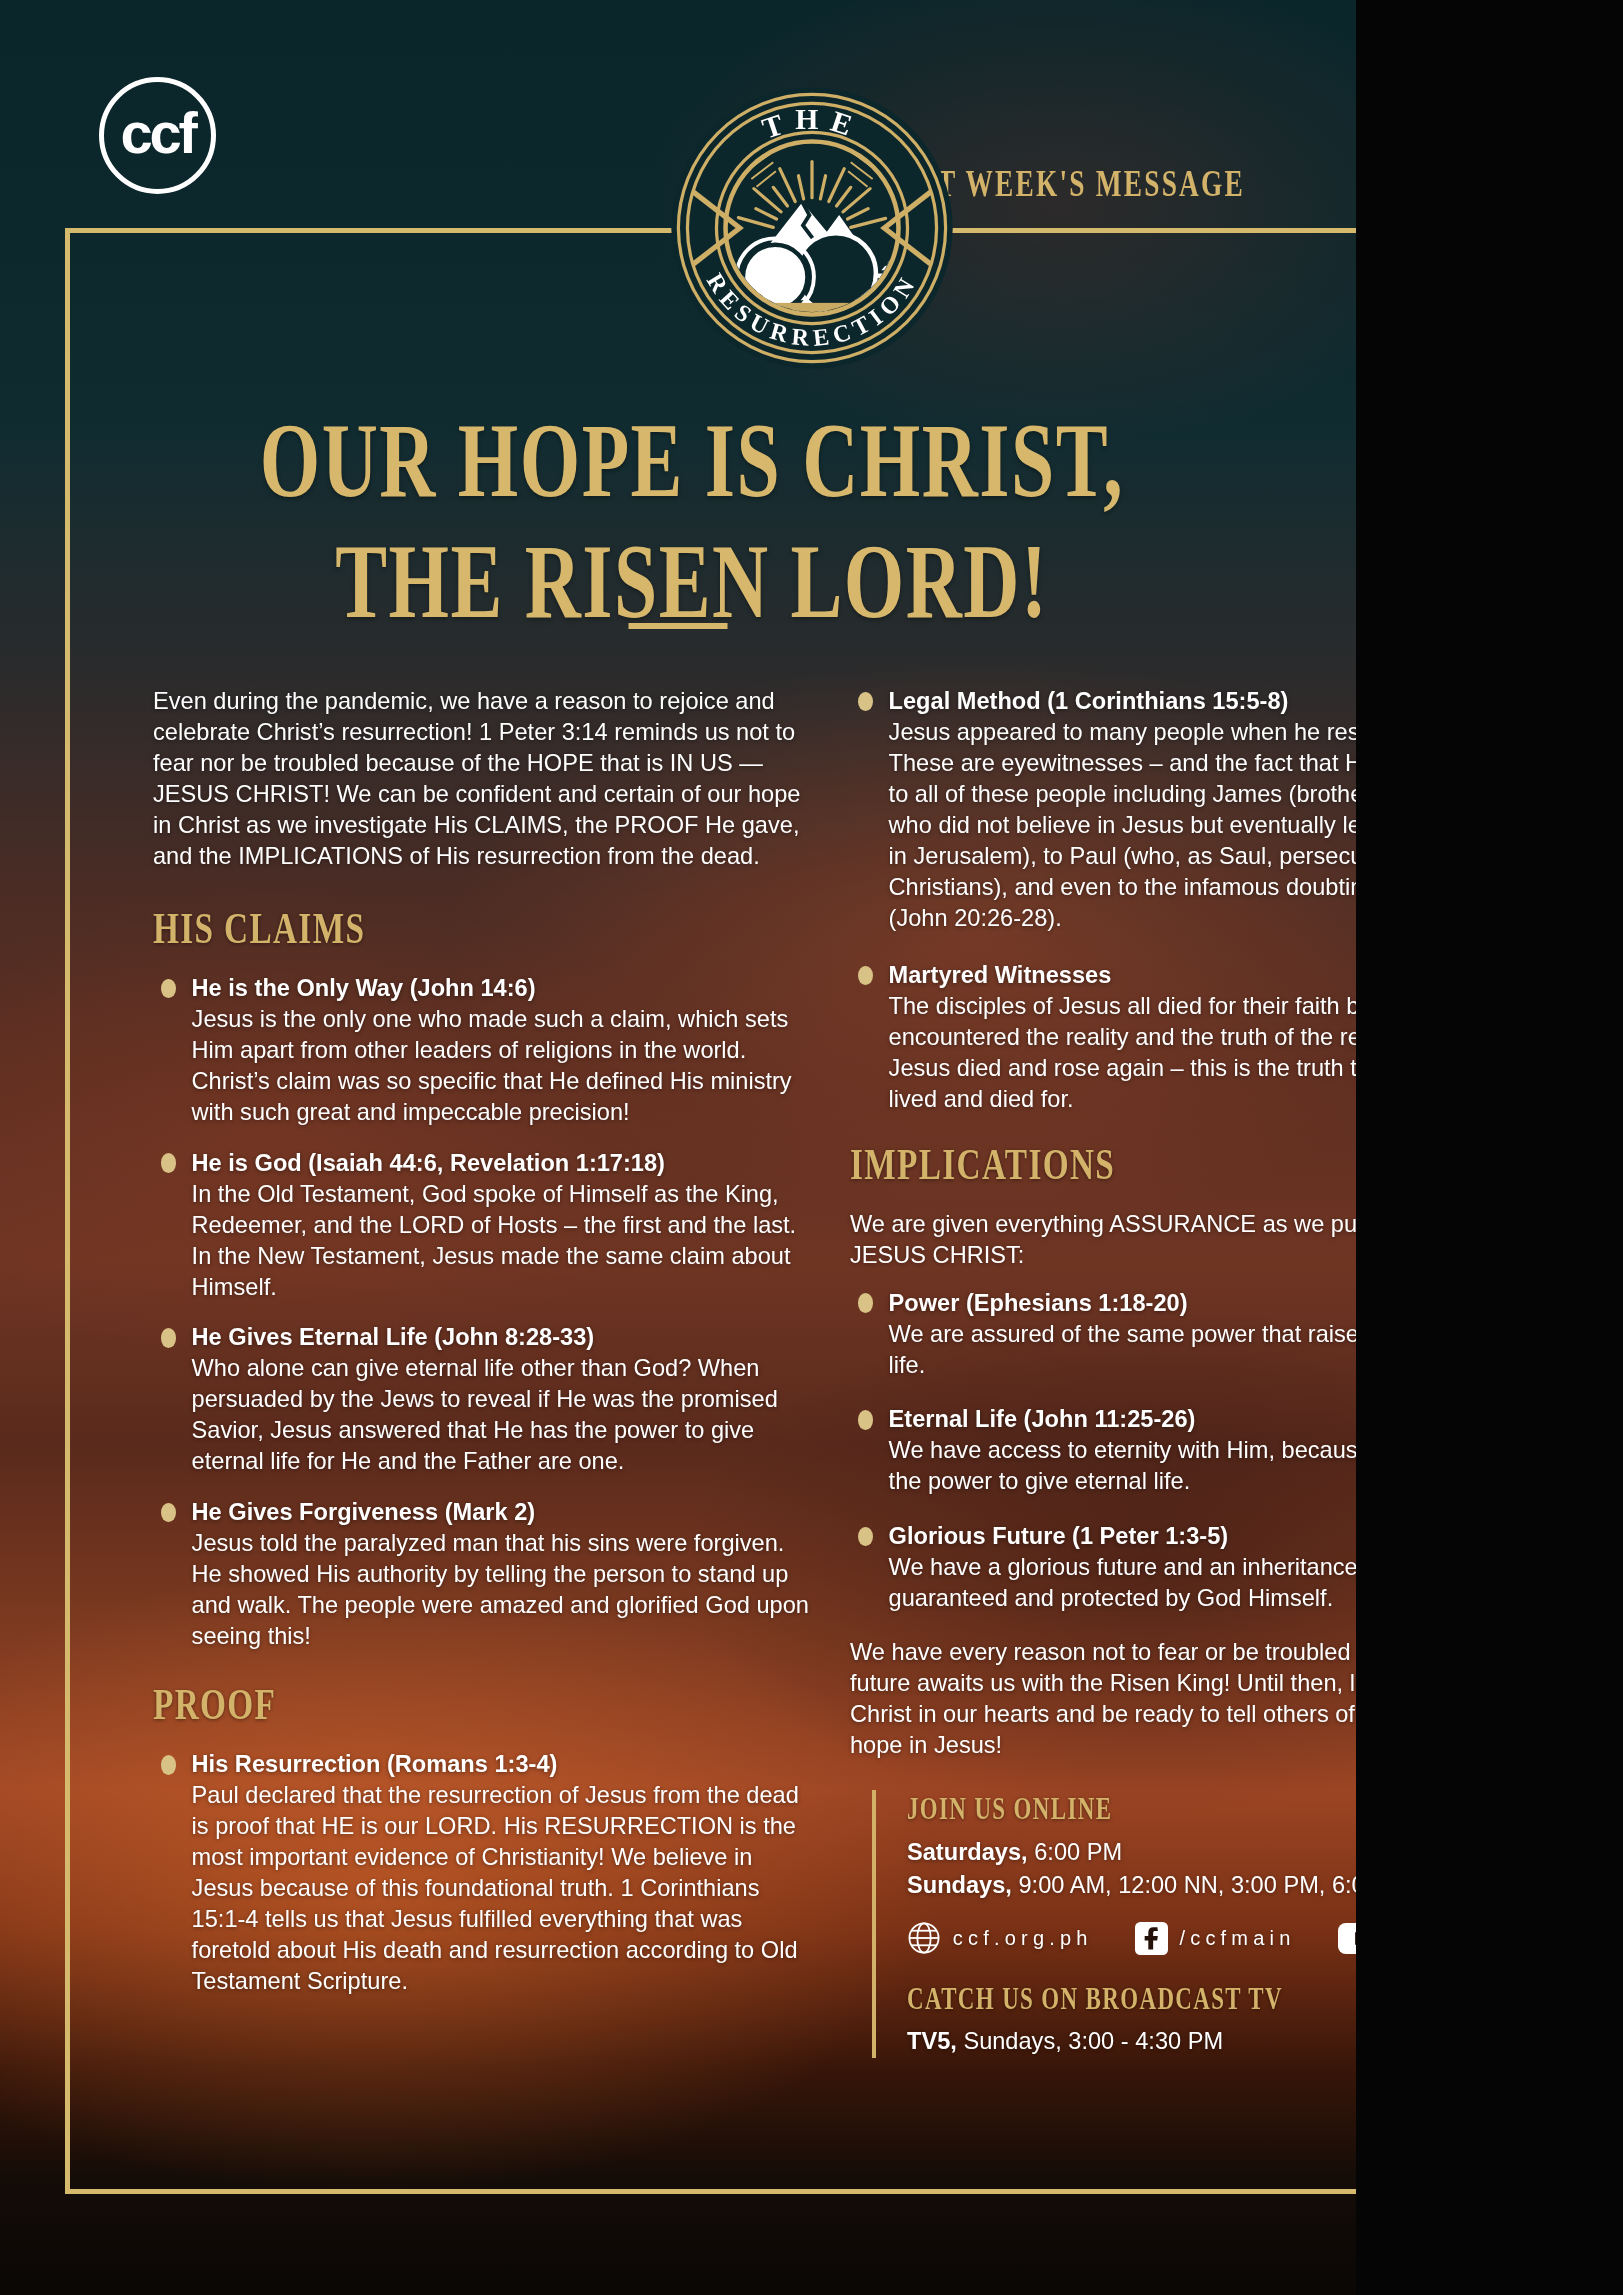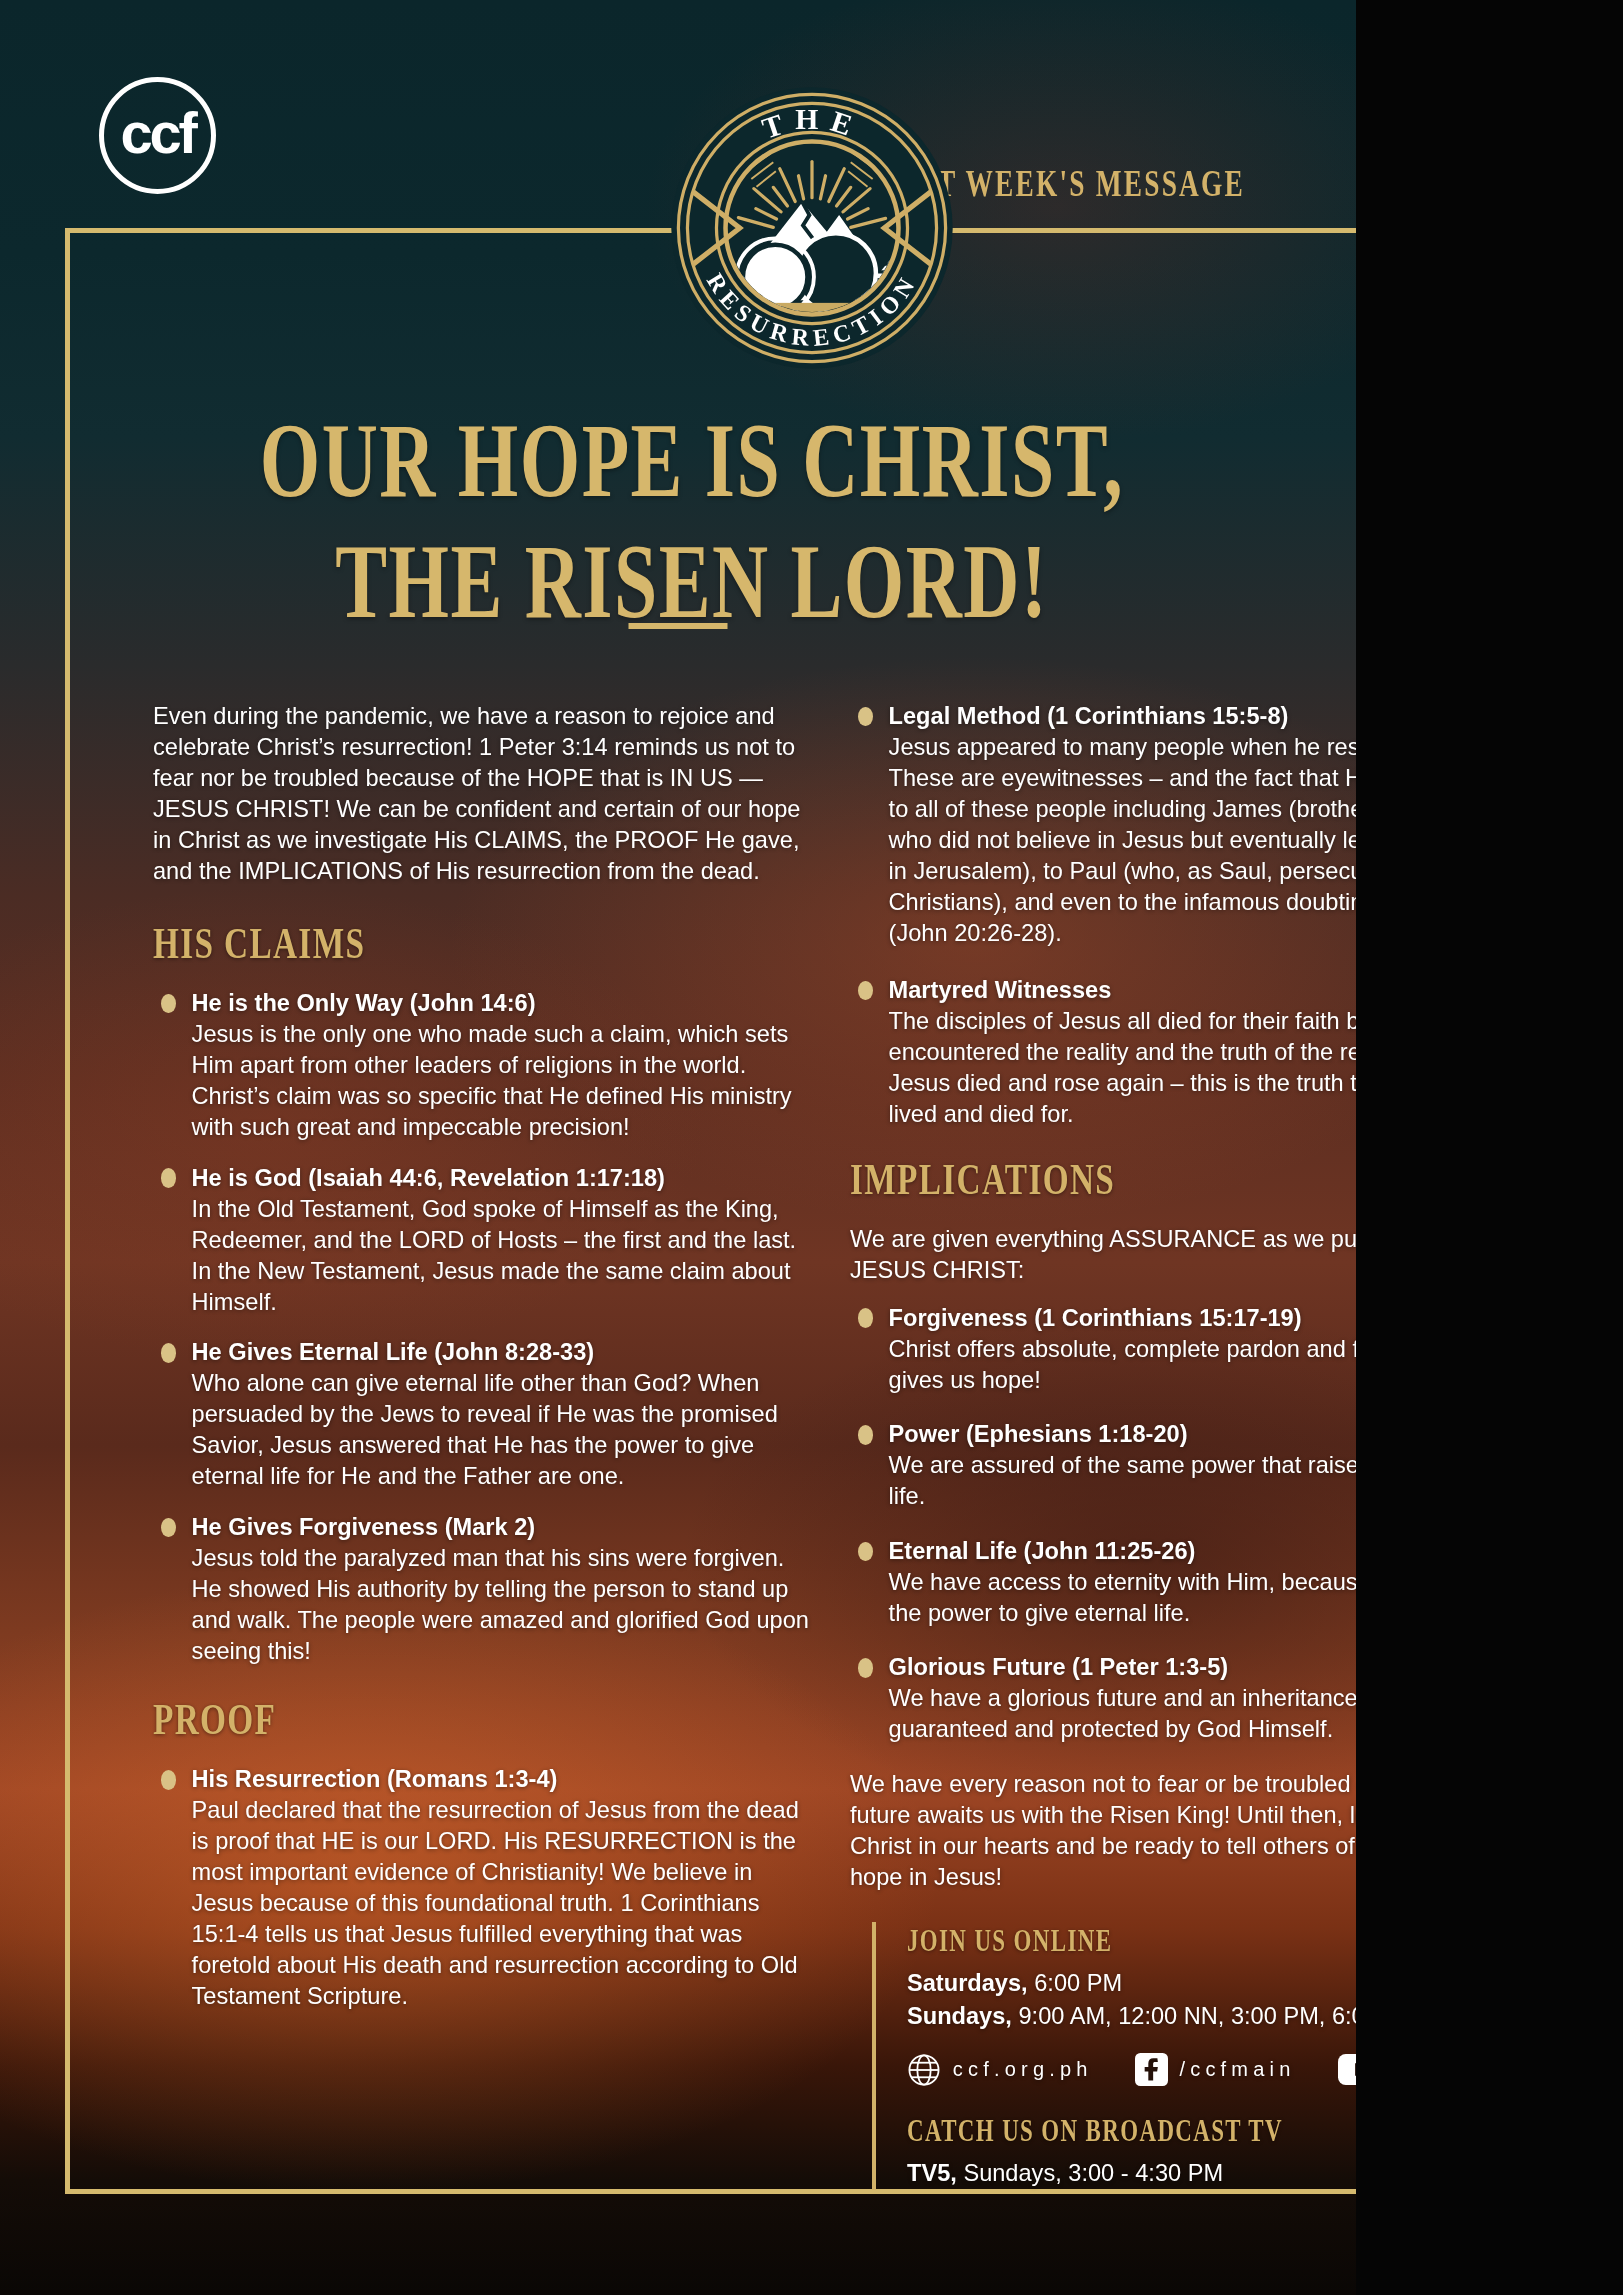--- a/index.html
+++ b/index.html
@@ -28,21 +28,21 @@
     transform:scaleX(.74);transform-origin:0 50%;letter-spacing:.05em;white-space:nowrap;color:#d3b269;}
   .tagline .cond{font-size:37px;transform-origin:100% 50%;letter-spacing:.08em;}
   .badge{position:absolute;left:670px;top:86px;width:284px;height:284px;}
   .badge text{font-family:"Liberation Serif",serif;}
   .title{position:absolute;left:0;right:0;top:416px;text-align:center;line-height:90px;padding-left:28px;}
   .title .cond{font-size:105px;transform-origin:50% 50%;letter-spacing:2px;color:#d6b76c;
     text-shadow:0 2px 5.2px rgba(0,0,0,.35);}
   .title-rule{position:absolute;left:50%;top:623px;width:99px;height:5.9px;background:#d6b76c;
     transform:translateX(-50%);}
   
-  .col{position:absolute;top:701px;width:658px;font-size:23.6px;line-height:31px;
+  .col{position:absolute;top:686px;width:658px;font-size:23.6px;line-height:31px;
     text-shadow:0 1.3px 4.6px rgba(0,0,0,.45);}
   .col-left{left:153px;}
   .col-right{left:850px;width:655px;}
   .para{margin:0;}
   .section-h{margin:0 0 13px;line-height:50px;}
   .section-h .cond{font-size:45px;letter-spacing:.04em;}
   .mt-claims{margin-top:31px;}
   .mt-proof{margin-top:27.5px;}
   .bullet{display:flex;margin:0 0 19.6px;}
   .bullet:last-child{margin-bottom:0;}
@@ -215,27 +215,20 @@
     </div>
 
     <div class="section-h">
       <span class="cond">IMPLICATIONS</span>
     </div>
     <p class="para mb-26">We are given everything ASSURANCE as we put our HOPE in JESUS CHRIST:</p>
 
     <div class="bullet mb-36">
       <span class="dot"></span>
       <div>
-        <div class="b-title">Forgiveness (1 Corinthians 15:17-19)</div>
-        <div>Christ offers absolute, complete pardon and forgiveness, it gives us hope!</div>
-      </div>
-    </div>
-    <div class="bullet mb-36">
-      <span class="dot"></span>
-      <div>
         <div class="b-title">Power (Ephesians 1:18-20)</div>
         <div>We are assured of the same power that raised Jesus to life.</div>
       </div>
     </div>
     <div class="bullet mb-36">
       <span class="dot"></span>
       <div>
         <div class="b-title">Eternal Life (John 11:25-26)</div>
         <div>We have access to eternity with Him, because Jesus has the power to give eternal life.</div>
       </div>

